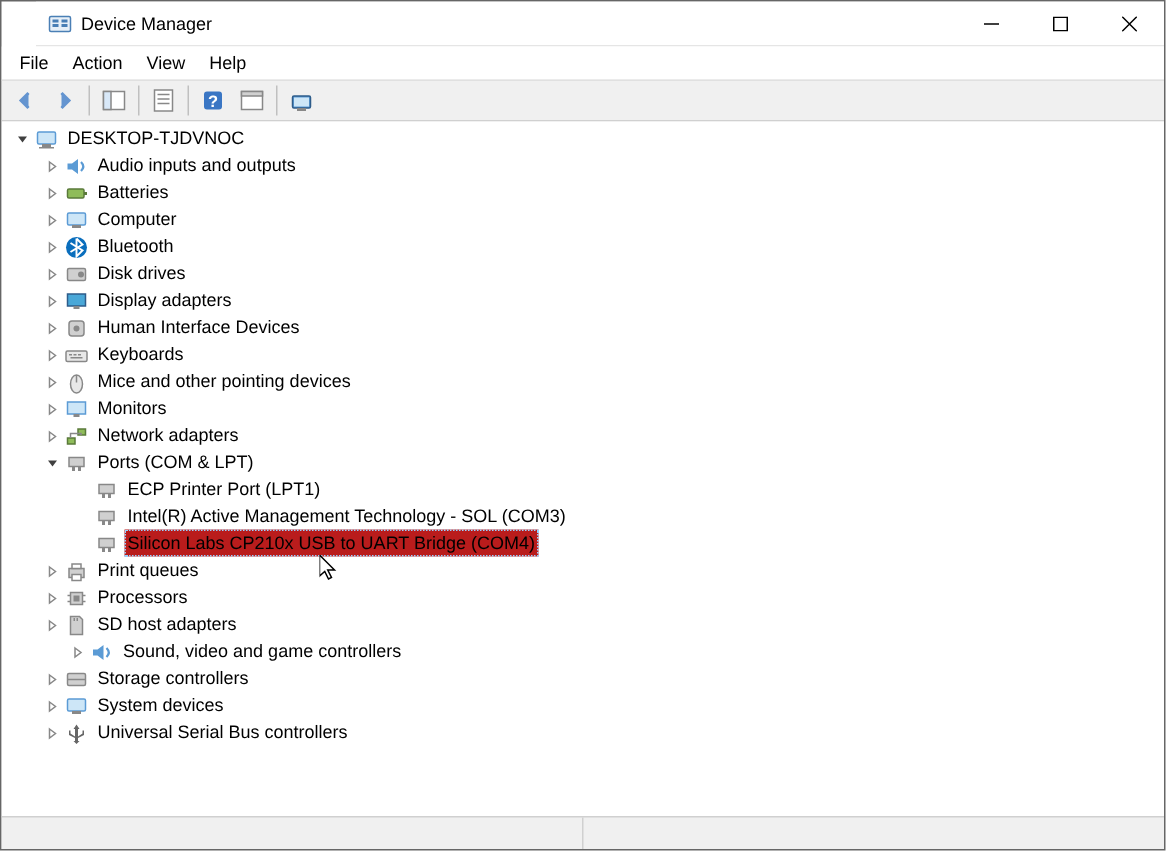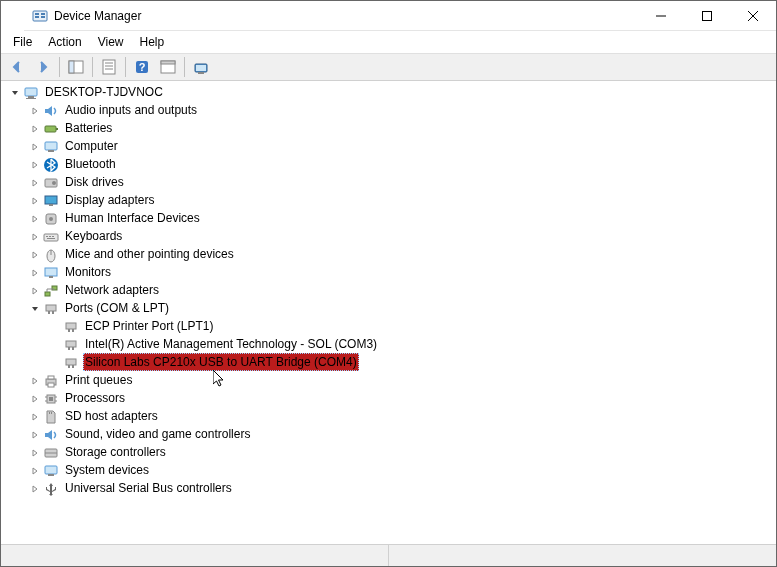--- a/index.html
+++ b/index.html
@@ -383,21 +383,21 @@
       </span>
     <span class="node-icon">
         <svg viewBox="0 0 16 16">
           <path d="M4 2 H10 L12 4 V14 H4 Z" fill="#d0d0d0" stroke="#888"></path>
           <rect x="6" y="3" width="1" height="2" fill="#888"></rect>
           <rect x="8" y="3" width="1" height="2" fill="#888"></rect>
         </svg>
       </span>
     <span class="label">SD host adapters</span>
   </div>
-    <div class="tree-node" style="padding-left:26px">
+    <div class="tree-node" style="padding-left:43px">
     <span class="expander">
         <svg viewBox="0 0 10 10">
           <path d="M3 2 L7 5 L3 8 Z" fill="none" stroke="#888"></path>
         </svg>
       </span>
     <span class="node-icon">
         <svg viewBox="0 0 16 16">
           <path d="M2 6 H5 L9 3 V13 L5 10 H2 Z" fill="#5b9bd5"></path>
           <path d="M11 5 Q14 8 11 11" fill="none" stroke="#5b9bd5" stroke-width="1.5"></path>
         </svg>

